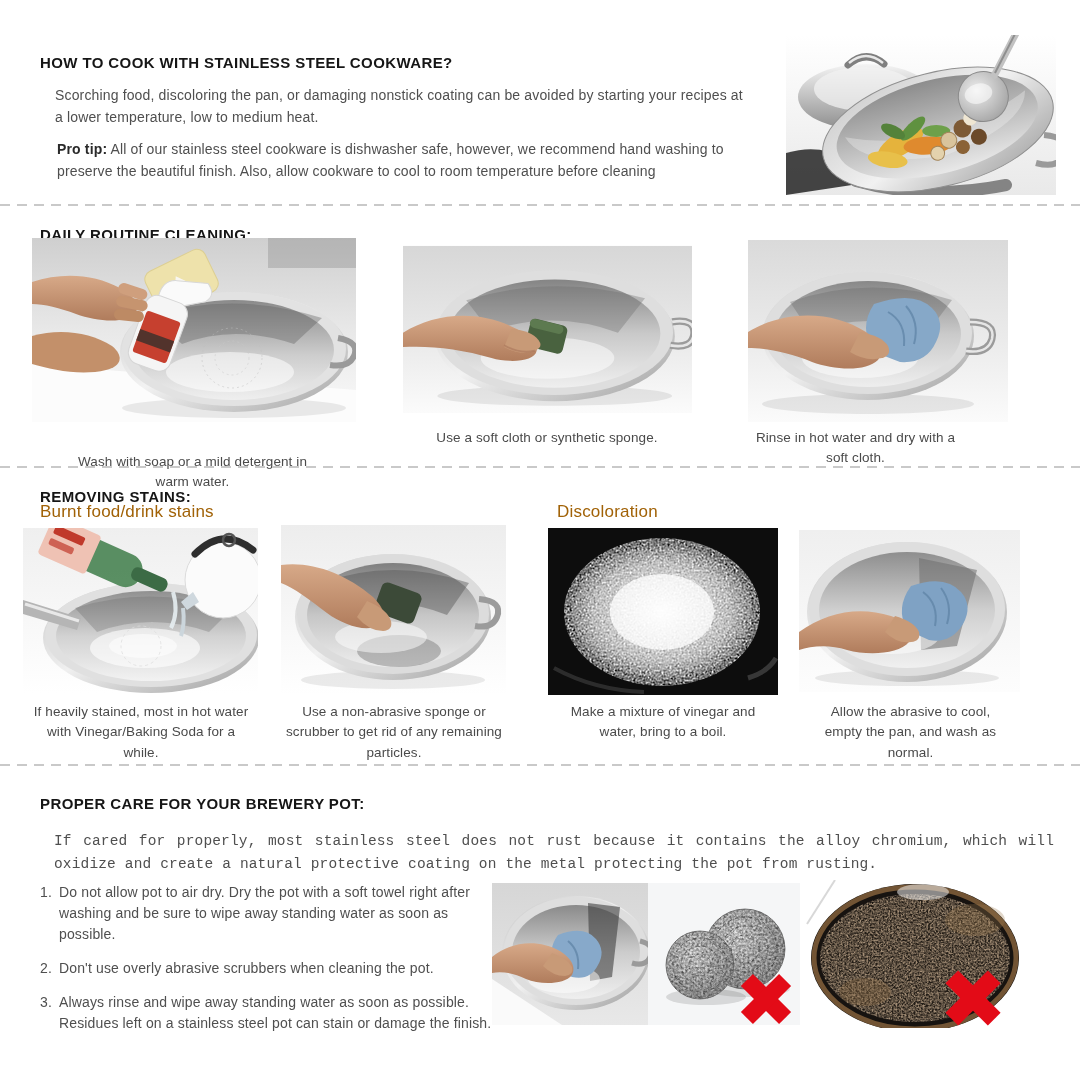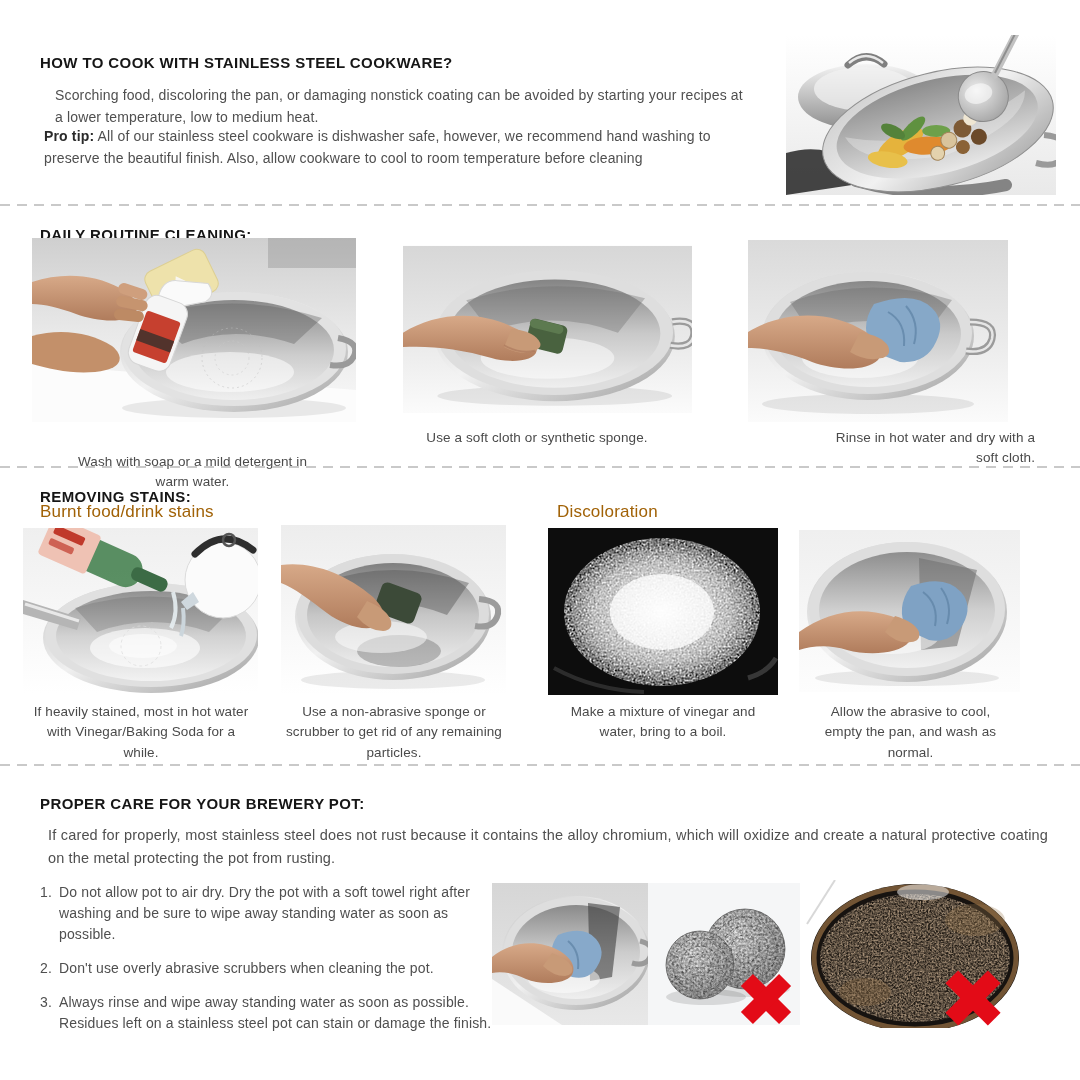--- a/index.html
+++ b/index.html
@@ -19,21 +19,21 @@
   .li .num{flex:0 0 auto;}
   .just{text-align:justify;}
 </style>
 </head>
 <body>
 
 <div class="page">
 
   <h1 class="hd" style="left:40px;top:44px;">HOW TO COOK WITH STAINLESS STEEL COOKWARE?</h1>
   <p class="body" style="left:40px;top:70px;width:690px;margin:15px;">Scorching food, discoloring the pan, or damaging nonstick coating can be avoided by starting your recipes at a lower temperature, low to medium heat.</p>
-  <p class="body" style="left:40px;top:122px;width:680px;margin:4px;"><b>Pro tip:</b> <span>All of our stainless steel cookware is dishwasher safe, however, we recommend hand washing to preserve the beautiful finish. Also, allow cookware to cool to room temperature before cleaning</span></p>
+  <p class="body" style="left:40px;top:122px;width:680px;margin:17px;"><b>Pro tip:</b> <span>All of our stainless steel cookware is dishwasher safe, however, we recommend hand washing to preserve the beautiful finish. Also, allow cookware to cool to room temperature before cleaning</span></p>
 
   <div class="ph" style="left:786px;top:35px;width:270px;height:160px;">
     <svg viewBox="0 0 270 160">
       <defs>
         <linearGradient id="w-bg" x1="0" y1="0" x2="0" y2="1">
             <stop offset="0" stop-color="#ffffff"></stop>
             <stop offset="1" stop-color="#e9e9e9"></stop>
           </linearGradient>
         <linearGradient id="w-lid" x1="0" y1="0" x2="0" y2="1">
             <stop offset="0" stop-color="#f4f4f4"></stop>
@@ -222,22 +222,22 @@
       <path d="M222 82 q 26 0 22 17 q -4 15 -26 12" stroke="#e6e6e6" stroke-width="2.5" fill="none"></path>
       <path d="M126 64 q 40 -14 58 4 q 14 14 4 34 q -10 22 -36 20 l -26 -10 q -16 -24 0 -48 Z" fill="#86a8c8"></path>
       <path d="M140 72 q 18 10 16 34" stroke="#5d82a4" stroke-width="2" fill="none" opacity="0.7"></path>
       <path d="M158 66 q 14 16 8 38" stroke="#5d82a4" stroke-width="2" fill="none" opacity="0.7"></path>
       <path d="M0 92 C 36 70 84 70 118 92 C 132 102 136 112 130 120 C 118 132 86 130 64 122 C 40 112 16 108 0 108 Z" fill="url(#d3skin)"></path>
       <path d="M112 92 q 22 4 28 14 q 4 9 -6 12 q -16 4 -32 -6 Z" fill="#c89a77"></path>
     </svg>
   </div>
 
   <div class="cap" style="left:75px;top:452px;width:235px;">Wash with soap or a mild detergent in warm water.</div>
-  <div class="cap" style="left:390px;top:428px;width:294px;text-align:center;">Use a soft cloth or synthetic sponge.</div>
-  <div class="cap" style="left:820px;top:428px;width:215px;text-align:right;">Rinse in hot water and dry with a soft cloth.</div>
+  <div class="cap" style="left:400px;top:428px;width:294px;text-align:center;">Use a soft cloth or synthetic sponge.</div>
+  <div class="cap" style="left:748px;top:428px;width:215px;">Rinse in hot water and dry with a soft cloth.</div>
 
   <div class="divider" style="top:466px;"></div>
 
   <h2 class="hd" style="left:40px;top:476px;">REMOVING STAINS:</h2>
   <div class="sub" style="left:40px;top:502px;">Burnt food/drink stains</div>
   <div class="sub" style="left:557px;top:502px;">Discoloration</div>
 
   <div class="ph" style="left:23px;top:528px;width:235px;height:165px;">
     <svg viewBox="0 0 235 165">
       <defs>
@@ -382,21 +382,21 @@
   </div>
 
   <div class="cap" style="left:30px;top:702px;width:222px;">If heavily stained, most in hot water with Vinegar/Baking Soda for a while.</div>
   <div class="cap" style="left:283px;top:702px;width:222px;">Use a non-abrasive sponge or scrubber to get rid of any remaining particles.</div>
   <div class="cap" style="left:552px;top:702px;width:222px;">Make a mixture of vinegar and water, bring to a boil.</div>
   <div class="cap" style="left:818px;top:702px;width:185px;">Allow the abrasive to cool, empty the pan, and wash as normal.</div>
 
   <div class="divider" style="top:764px;"></div>
 
   <h2 class="hd" style="left:40px;top:783px;">PROPER CARE FOR YOUR BREWERY POT:</h2>
-  <p class="body just" style="left:40px;top:816px;width:1000px;margin:8px;font-size:14.5px;">If cared for properly, most stainless steel does not rust because it contains the alloy chromium, which will oxidize and create a natural protective coating on the metal protecting the pot from rusting.</p>
+  <p class="body just" style="left:40px;top:816px;width:1000px;margin:14px;font-size:14.5px;font-family:Liberation Mono, monospace;">If cared for properly, most stainless steel does not rust because it contains the alloy chromium, which will oxidize and create a natural protective coating on the metal protecting the pot from rusting.</p>
 
   <div class="olist">
     <div class="li">
       <span class="num">1.</span>
       <span>Do not allow pot to air dry. Dry the pot with a soft towel right after washing and be sure to wipe away standing water as soon as possible.</span>
     </div>
     <div class="li">
       <span class="num">2.</span>
       <span>Don't use overly abrasive scrubbers when cleaning the pot.</span>
     </div>

